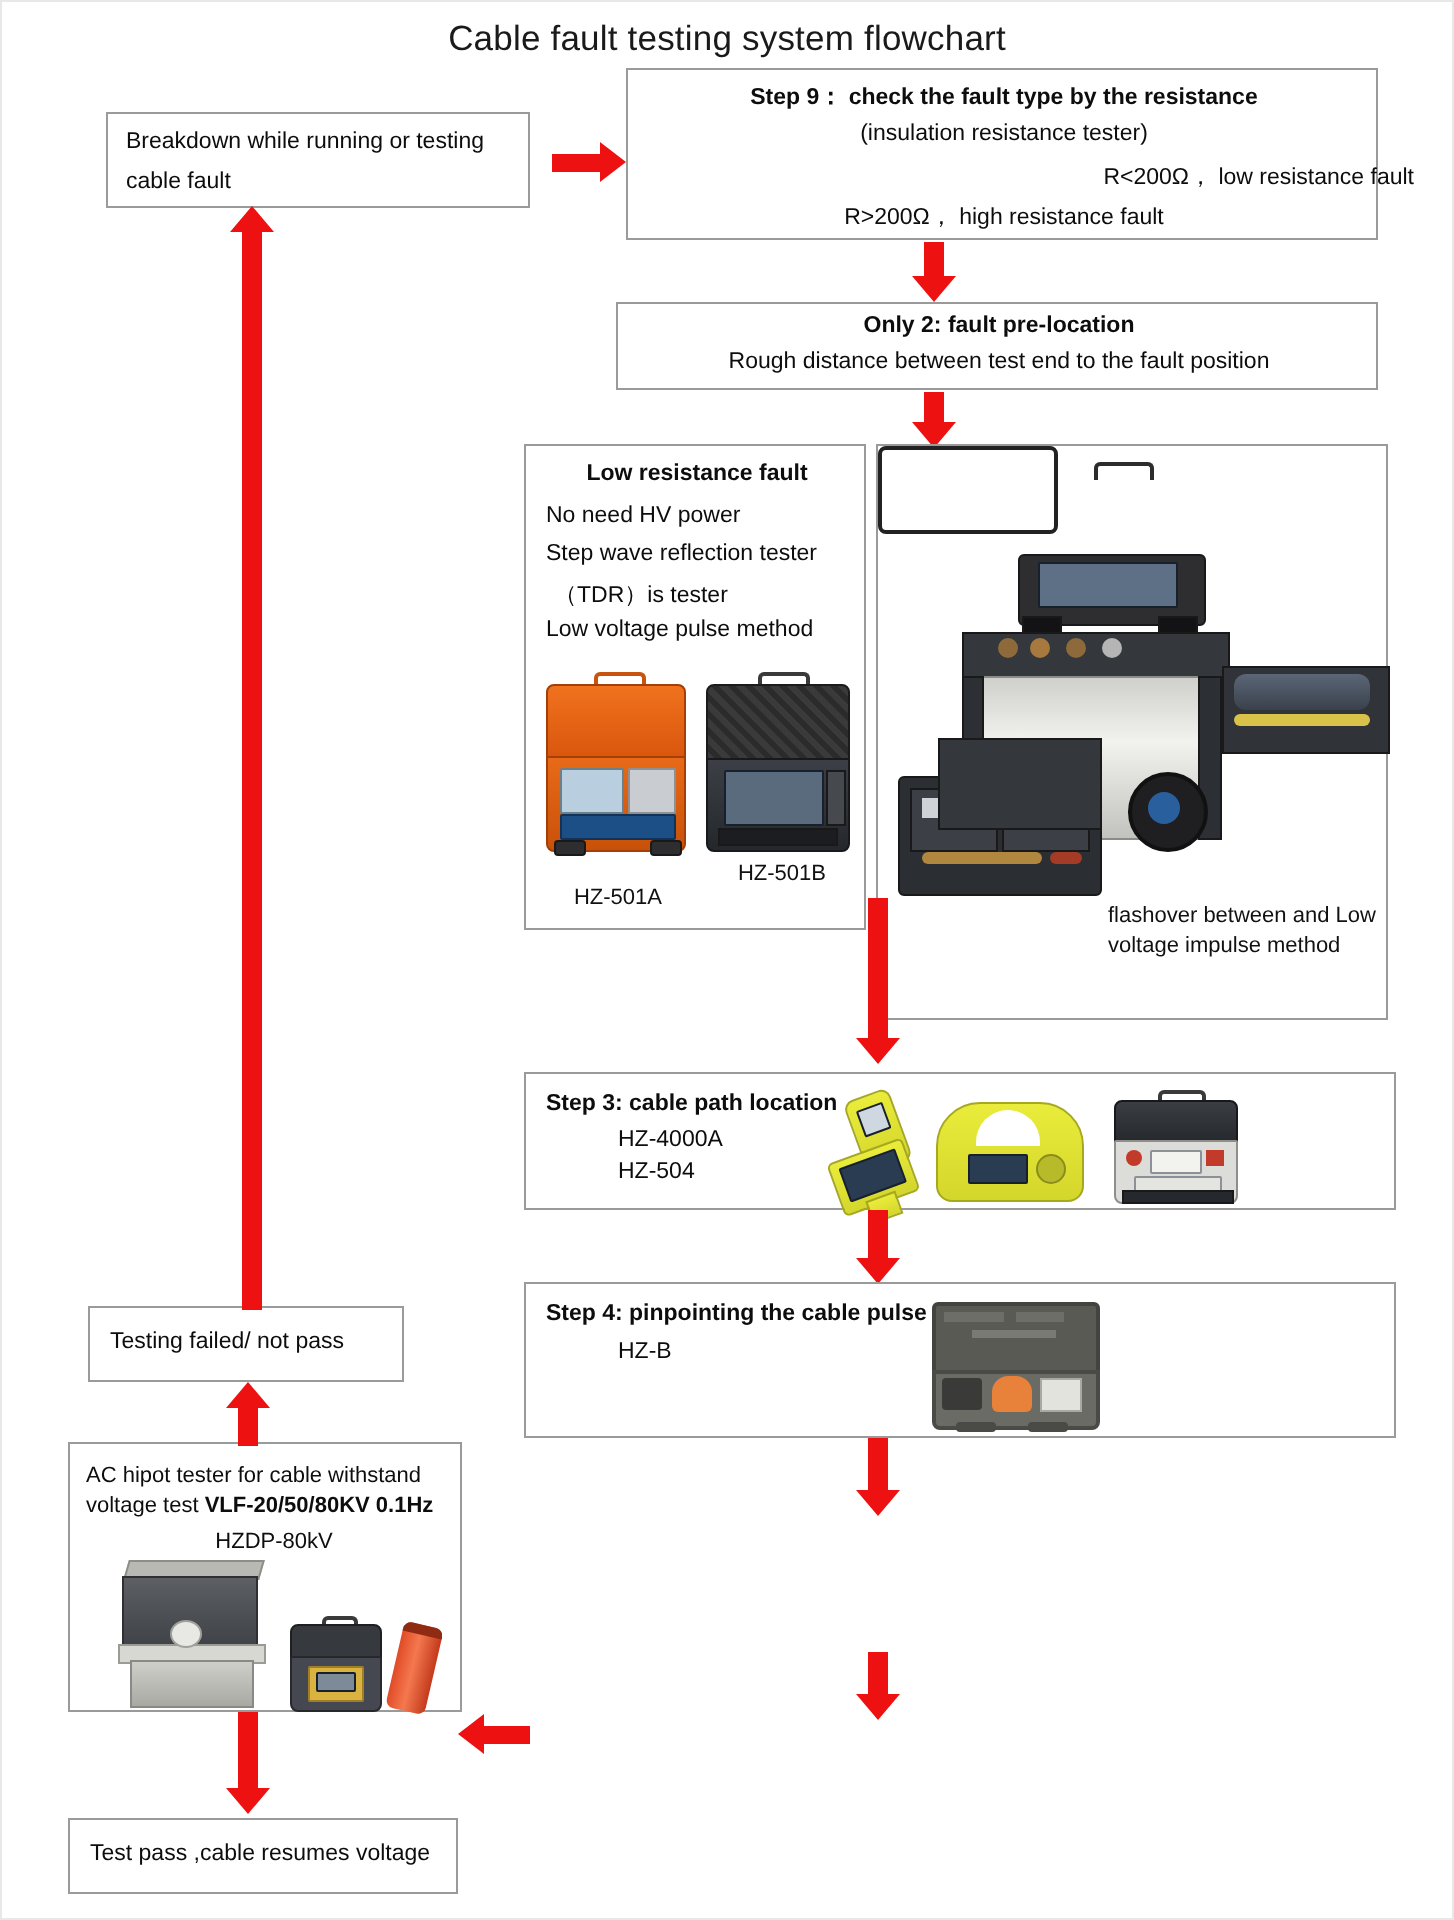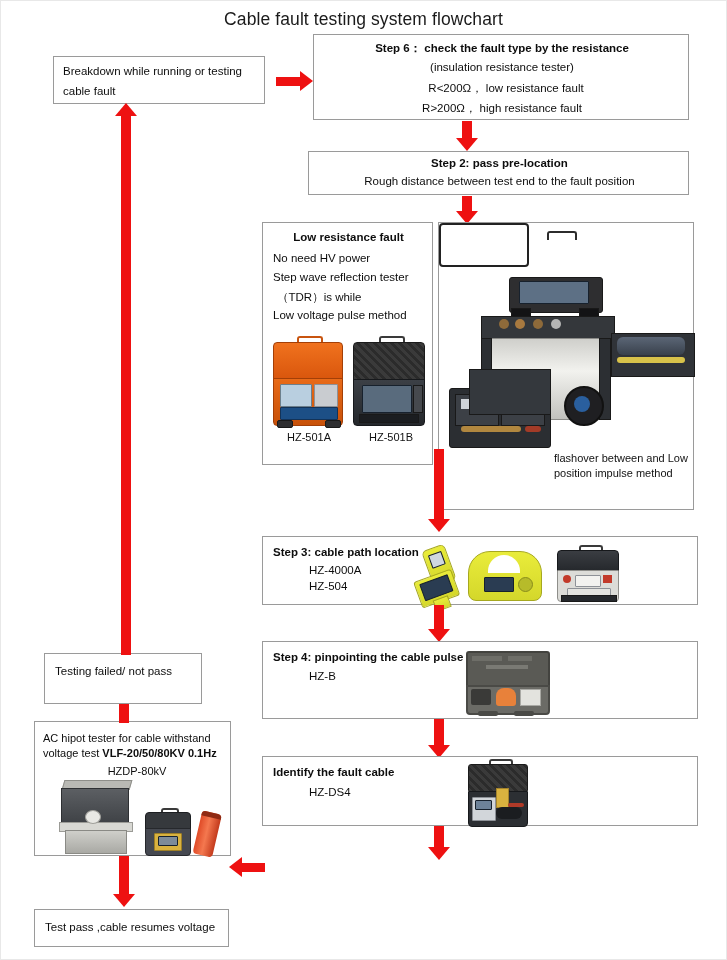--- a/index.html
+++ b/index.html
@@ -108,59 +108,59 @@
     <div class="txt l1" style="left:9px;top:24px;width:198px;">cable fault</div>
     <div class="txt l1" style="left:9px;top:4px;width:198px;">Breakdown  while  running  or  testing</div>
   </div>
 
   <div class="arrow right" style="left:275px;top:70px;width:37px;height:20px;">
     <div class="shaft" style="left:0;top:6px;width:26px;height:9px;"></div>
     <div class="head" style="left:24px;top:0px;"></div>
   </div>
 
   <div class="box" style="left:312px;top:33px;width:376px;height:86px;">
-    <div class="txt step-head ctr" style="left:0;top:6px;width:376px;">Step 6： check the fault type by the resistance</div>
+    <div class="txt step-head ctr" style="left:0;top:6px;width:376px;">Step 9： check the fault type by the resistance</div>
     <div class="txt sub ctr" style="left:0;top:26px;width:376px;">(insulation resistance tester)</div>
-    <div class="txt sub ctr" style="left:4px;top:46px;width:376px;">R&lt;200Ω， low resistance fault</div>
+    <div class="txt sub ctr" style="left:17px;top:46px;width:376px;text-align:right;">R&lt;200Ω， low resistance fault</div>
     <div class="txt sub ctr" style="left:0;top:66px;width:376px;">R&gt;200Ω， high resistance fault</div>
   </div>
 
   <div class="arrow down" style="left:455px;top:120px;width:22px;height:30px;">
     <div class="shaft" style="left:6px;top:0;width:10px;height:19px;"></div>
     <div class="head" style="left:0;top:17px;"></div>
   </div>
 
   <div class="box" style="left:307px;top:150px;width:381px;height:44px;">
-    <div class="txt step-head ctr" style="left:0;top:5px;width:381px;">Step 2: pass pre-location</div>
+    <div class="txt step-head ctr" style="left:0;top:5px;width:381px;">Only 2: fault pre-location</div>
     <div class="txt sub ctr" style="left:0;top:23px;width:381px;">Rough distance between test end to the fault position</div>
   </div>
 
   <div class="arrow down" style="left:455px;top:195px;width:22px;height:28px;">
     <div class="shaft" style="left:6px;top:0;width:10px;height:17px;"></div>
     <div class="head" style="left:0;top:15px;"></div>
   </div>
 
   <div class="box" style="left:261px;top:221px;width:171px;height:243px;">
     <div class="txt b-bold ctr" style="left:0;top:8px;width:171px;font-size:11.5px;">Low resistance fault</div>
     <div class="txt" style="left:10px;top:29px;width:160px;font-size:11.5px;">No need HV power</div>
     <div class="txt" style="left:10px;top:48px;width:160px;font-size:11.5px;">Step wave reflection tester</div>
-    <div class="txt" style="left:14px;top:67px;width:160px;font-size:11.5px;">（TDR）is while</div>
+    <div class="txt" style="left:14px;top:67px;width:160px;font-size:11.5px;">（TDR）is tester</div>
     <div class="txt" style="left:10px;top:86px;width:160px;font-size:11.5px;">Low voltage pulse method</div>
 
     <div class="case" style="left:10px;top:113px;width:70px;height:88px;">
       <div class="handle" style="left:24px;top:0px;width:22px;height:7px;border-color:#c8540f;"></div>
       <div class="lid" style="top:6px;height:36px;background:linear-gradient(180deg,#f0721e 0%,#d9560d 100%);border:1px solid #a33f07;"></div>
       <div class="body" style="top:42px;height:46px;background:linear-gradient(180deg,#e86a18 0%,#c85109 100%);border:1px solid #a33f07;"></div>
       <div class="screen" style="left:7px;top:48px;width:30px;height:21px;"></div>
       <div class="panel" style="left:41px;top:48px;width:22px;height:21px;"></div>
       <div class="panel" style="left:7px;top:71px;width:56px;height:11px;background:#1c4f86;border-color:#123359;"></div>
       <div class="dark" style="left:4px;top:84px;width:14px;height:6px;border-radius:2px;"></div>
       <div class="dark" style="left:52px;top:84px;width:14px;height:6px;border-radius:2px;"></div>
     </div>
-    <div class="cap" style="left:4px;top:208px;width:84px;">HZ-501A</div>
+    <div class="cap" style="left:4px;top:220px;width:84px;">HZ-501A</div>
 
     <div class="case" style="left:90px;top:113px;width:72px;height:88px;">
       <div class="handle" style="left:26px;top:0px;width:22px;height:7px;"></div>
       <div class="lid foam" style="top:6px;height:37px;border:1px solid #1b1b1b;border-radius:4px 4px 1px 1px;"></div>
       <div class="body" style="top:43px;height:45px;background:linear-gradient(180deg,#3c4046 0%,#24272b 100%);border:1px solid #17191c;"></div>
       <div class="lcd" style="left:9px;top:49px;width:48px;height:26px;background:#596b7d;"></div>
       <div class="dark" style="left:60px;top:49px;width:8px;height:26px;background:#46494e;"></div>
       <div class="dark" style="left:6px;top:78px;width:58px;height:7px;background:#1b1d20;"></div>
     </div>
     <div class="cap" style="left:86px;top:208px;width:84px;">HZ-501B</div>
@@ -201,21 +201,21 @@
       <div style="position:absolute;left:22px;top:203px;width:60px;height:6px;background:#b1873f;border-radius:3px;"></div>
       <div style="position:absolute;left:86px;top:203px;width:16px;height:6px;background:#a33b27;border-radius:3px;"></div>
 
       <div class="dark" style="left:30px;top:146px;width:80px;height:44px;background:#34383d;"></div>
 
       <div class="wheel" style="left:125px;top:163px;width:36px;height:36px;"></div>
       <div class="wheelhub" style="left:135px;top:173px;width:16px;height:16px;"></div>
     </div>
 
     <div class="smtxt" style="left:115px;top:228px;width:140px;">flashover between and Low</div>
-    <div class="smtxt" style="left:115px;top:243px;width:140px;">position impulse method</div>
+    <div class="smtxt" style="left:115px;top:243px;width:140px;">voltage impulse method</div>
   </div>
 
   <div class="arrow down" style="left:427px;top:448px;width:22px;height:84px;">
     <div class="shaft" style="left:6px;top:0;width:10px;height:72px;"></div>
     <div class="head" style="left:0;top:70px;"></div>
   </div>
 
   <div class="box" style="left:261px;top:535px;width:436px;height:69px;">
     <div class="txt step-head" style="left:10px;top:9px;width:240px;">Step 3: cable path location</div>
     <div class="txt sub" style="left:46px;top:27px;width:120px;">HZ-4000A</div>
@@ -269,35 +269,20 @@
       <div style="position:absolute;left:12px;top:64px;width:20px;height:5px;background:#4a4a46;border-radius:2px;"></div>
       <div style="position:absolute;left:48px;top:64px;width:20px;height:5px;background:#4a4a46;border-radius:2px;"></div>
     </div>
   </div>
 
   <div class="arrow down" style="left:427px;top:718px;width:22px;height:40px;">
     <div class="shaft" style="left:6px;top:0;width:10px;height:28px;"></div>
     <div class="head" style="left:0;top:26px;"></div>
   </div>
 
-  <div class="box" style="left:261px;top:755px;width:436px;height:70px;">
-    <div class="txt step-head" style="left:10px;top:9px;width:250px;">Identify the fault cable</div>
-    <div class="txt sub" style="left:46px;top:29px;width:120px;">HZ-DS4</div>
-
-    <div class="case" style="left:205px;top:2px;width:60px;height:66px;">
-      <div class="handle" style="left:21px;top:0;width:20px;height:6px;"></div>
-      <div class="lid foam" style="top:5px;height:27px;border:1px solid #1b1b1b;border-radius:3px;"></div>
-      <div class="body" style="top:32px;height:34px;background:#2c2f33;border:1px solid #17191c;"></div>
-      <div class="panel" style="left:4px;top:38px;width:22px;height:22px;background:#d2d6da;"></div>
-      <div class="lcd" style="left:7px;top:41px;width:15px;height:8px;background:#6d8299;"></div>
-      <div style="position:absolute;left:28px;top:29px;width:11px;height:18px;background:#d9b23f;border:1px solid #a5842b;"></div>
-      <div style="position:absolute;left:28px;top:48px;width:26px;height:12px;background:#1b1d20;border-radius:6px;"></div>
-      <div style="position:absolute;left:40px;top:44px;width:16px;height:4px;background:#b03a28;border-radius:2px;"></div>
-    </div>
-  </div>
 
   <div class="arrow down" style="left:427px;top:825px;width:22px;height:35px;">
     <div class="shaft" style="left:6px;top:0;width:10px;height:23px;"></div>
     <div class="head" style="left:0;top:21px;"></div>
   </div>
 
 
   <div class="arrow left" style="left:228px;top:856px;width:36px;height:20px;">
     <div class="shaft" style="left:12px;top:6px;width:24px;height:9px;"></div>
     <div class="head" style="left:0;top:0;"></div>
@@ -328,21 +313,21 @@
       <div style="position:absolute;left:0;top:0;width:20px;height:44px;background:linear-gradient(90deg,#e04b27 0%,#f4784f 45%,#c33a1c 100%);border-radius:4px;"></div>
       <div style="position:absolute;left:0;top:0;width:20px;height:5px;background:#8f2a13;border-radius:4px 4px 0 0;"></div>
     </div>
   </div>
 
   <div class="arrow up" style="left:112px;top:690px;width:22px;height:32px;">
     <div class="shaft" style="left:6px;top:12px;width:10px;height:20px;"></div>
     <div class="head" style="left:0;top:0;"></div>
   </div>
 
-  <div class="box" style="left:43px;top:652px;width:158px;height:51px;">
+  <div class="box" style="left:43px;top:652px;width:158px;height:38px;">
     <div class="txt" style="left:10px;top:11px;width:148px;font-size:11.5px;">Testing failed/ not pass</div>
   </div>
 
   <div class="arrow up" style="left:114px;top:102px;width:22px;height:552px;">
     <div class="shaft" style="left:6px;top:12px;width:10px;height:540px;"></div>
     <div class="head" style="left:0;top:0;"></div>
   </div>
 
   <div class="arrow down" style="left:112px;top:855px;width:22px;height:52px;">
     <div class="shaft" style="left:6px;top:0;width:10px;height:40px;"></div>

